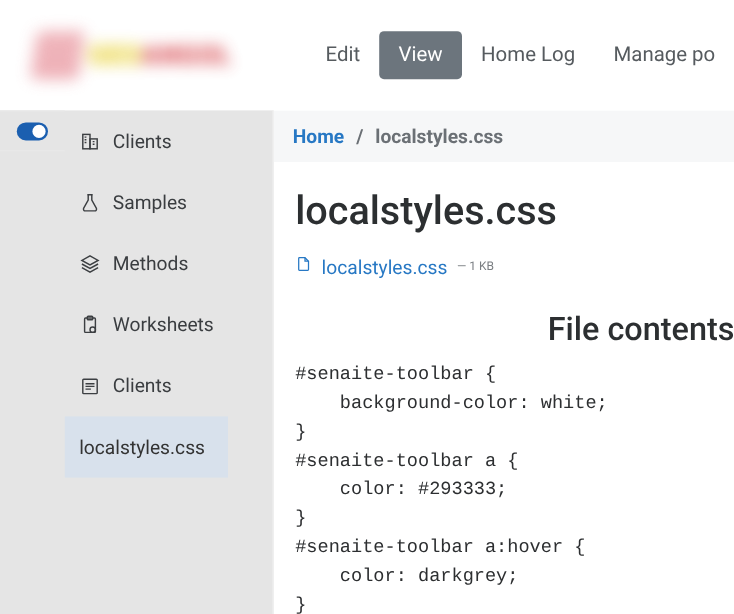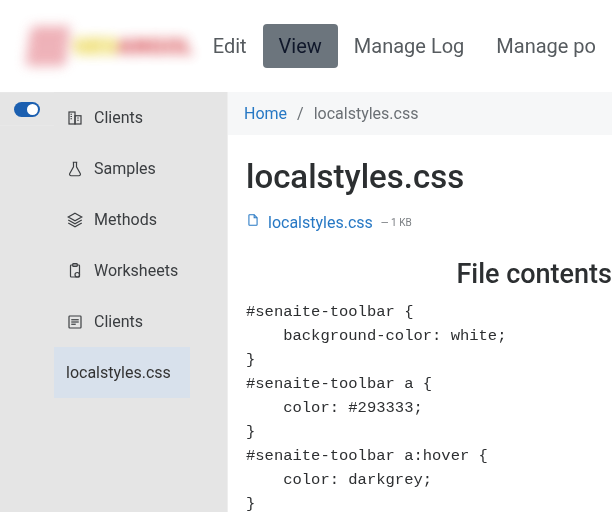--- a/index.html
+++ b/index.html
@@ -45,29 +45,29 @@
   .logo-text .b { color:#d2333a; }
   .tabs {
     display: flex;
     gap: 0;
     margin-left: auto;
     padding-right: 0;
     align-items: center;
   }
   .tab {
     padding: 10px 16px;
-    font-size: 20px;
+    font-size: 17px;
     color: #565b5f;
     cursor: pointer;
     border-radius: 4px;
     white-space: nowrap;
   }
   .tab.active {
     background: #6c757d;
-    color: #0f172a;
+    color: #ffffff;
   }
   .body {
     display: flex;
     height: calc(512px - 92px);
   }
   .sidebar {
     width: 228px;
     border-right: 1px solid #eee;
     background: #e5e5e5;
     display: flex;
@@ -126,20 +126,21 @@
   }
   .breadcrumb-bar {
     background:#f6f7f8;
     padding: 12px 16px;
     margin-left:-18px;
     display:flex;
     align-items:flex-start;
     gap:10px;
     color:#6b7075;
     font-size:16px;
+    font-weight:bold;
   }
   .breadcrumb-bar a { color:#2778c4; text-decoration:none; }
   .page-title {
     font-size:33px;
     font-weight:500;
     color:#2c2f31;
     margin: 22px 0 16px;
   }
   .file-link-row {
     display:flex;
@@ -171,21 +172,21 @@
 <div class="header">
   <div class="logo">
     <div class="logo-mark"></div>
     <div class="logo-text">
       <span class="a">GEO</span><span class="b">ANGOL</span>
     </div>
   </div>
   <div class="tabs">
     <div class="tab">Edit</div>
     <div class="tab active">View</div>
-    <div class="tab">Manage Log</div>
+    <div class="tab">Home Log</div>
     <div class="tab">Manage po</div>
   </div>
 </div>
 
 <div class="body">
   <aside class="sidebar">
     <div class="sidebar-top">
       <div class="toggle"></div>
     </div>
     <ul class="nav">

